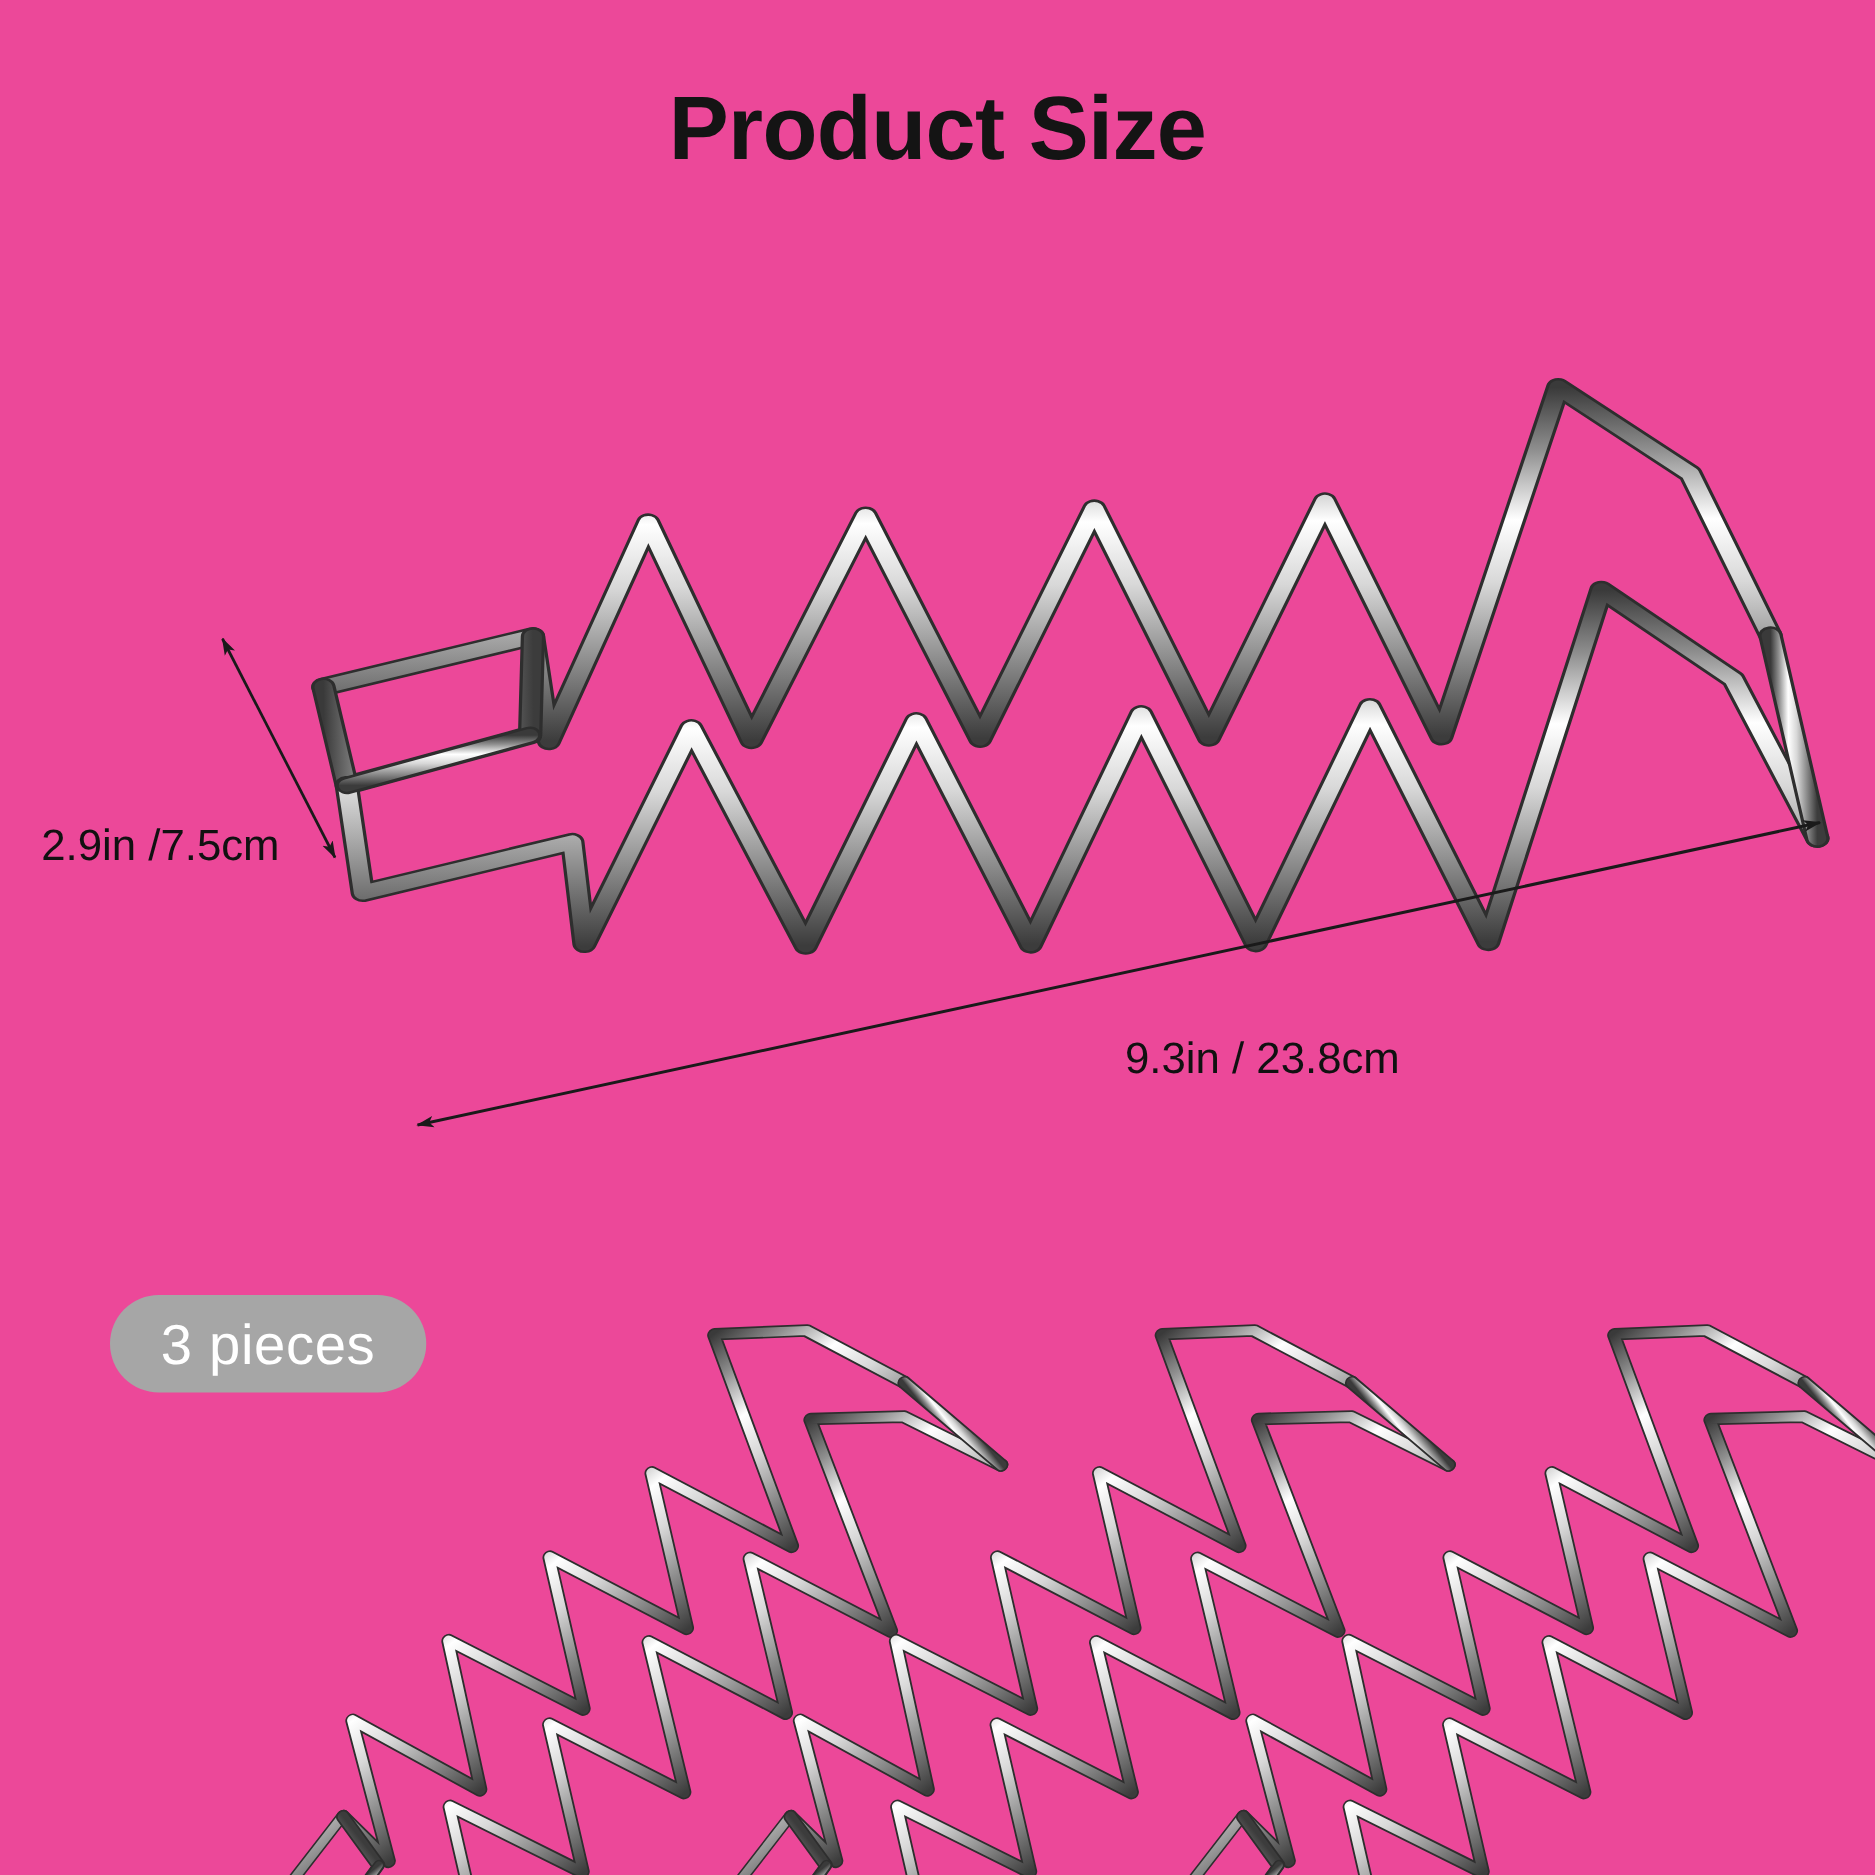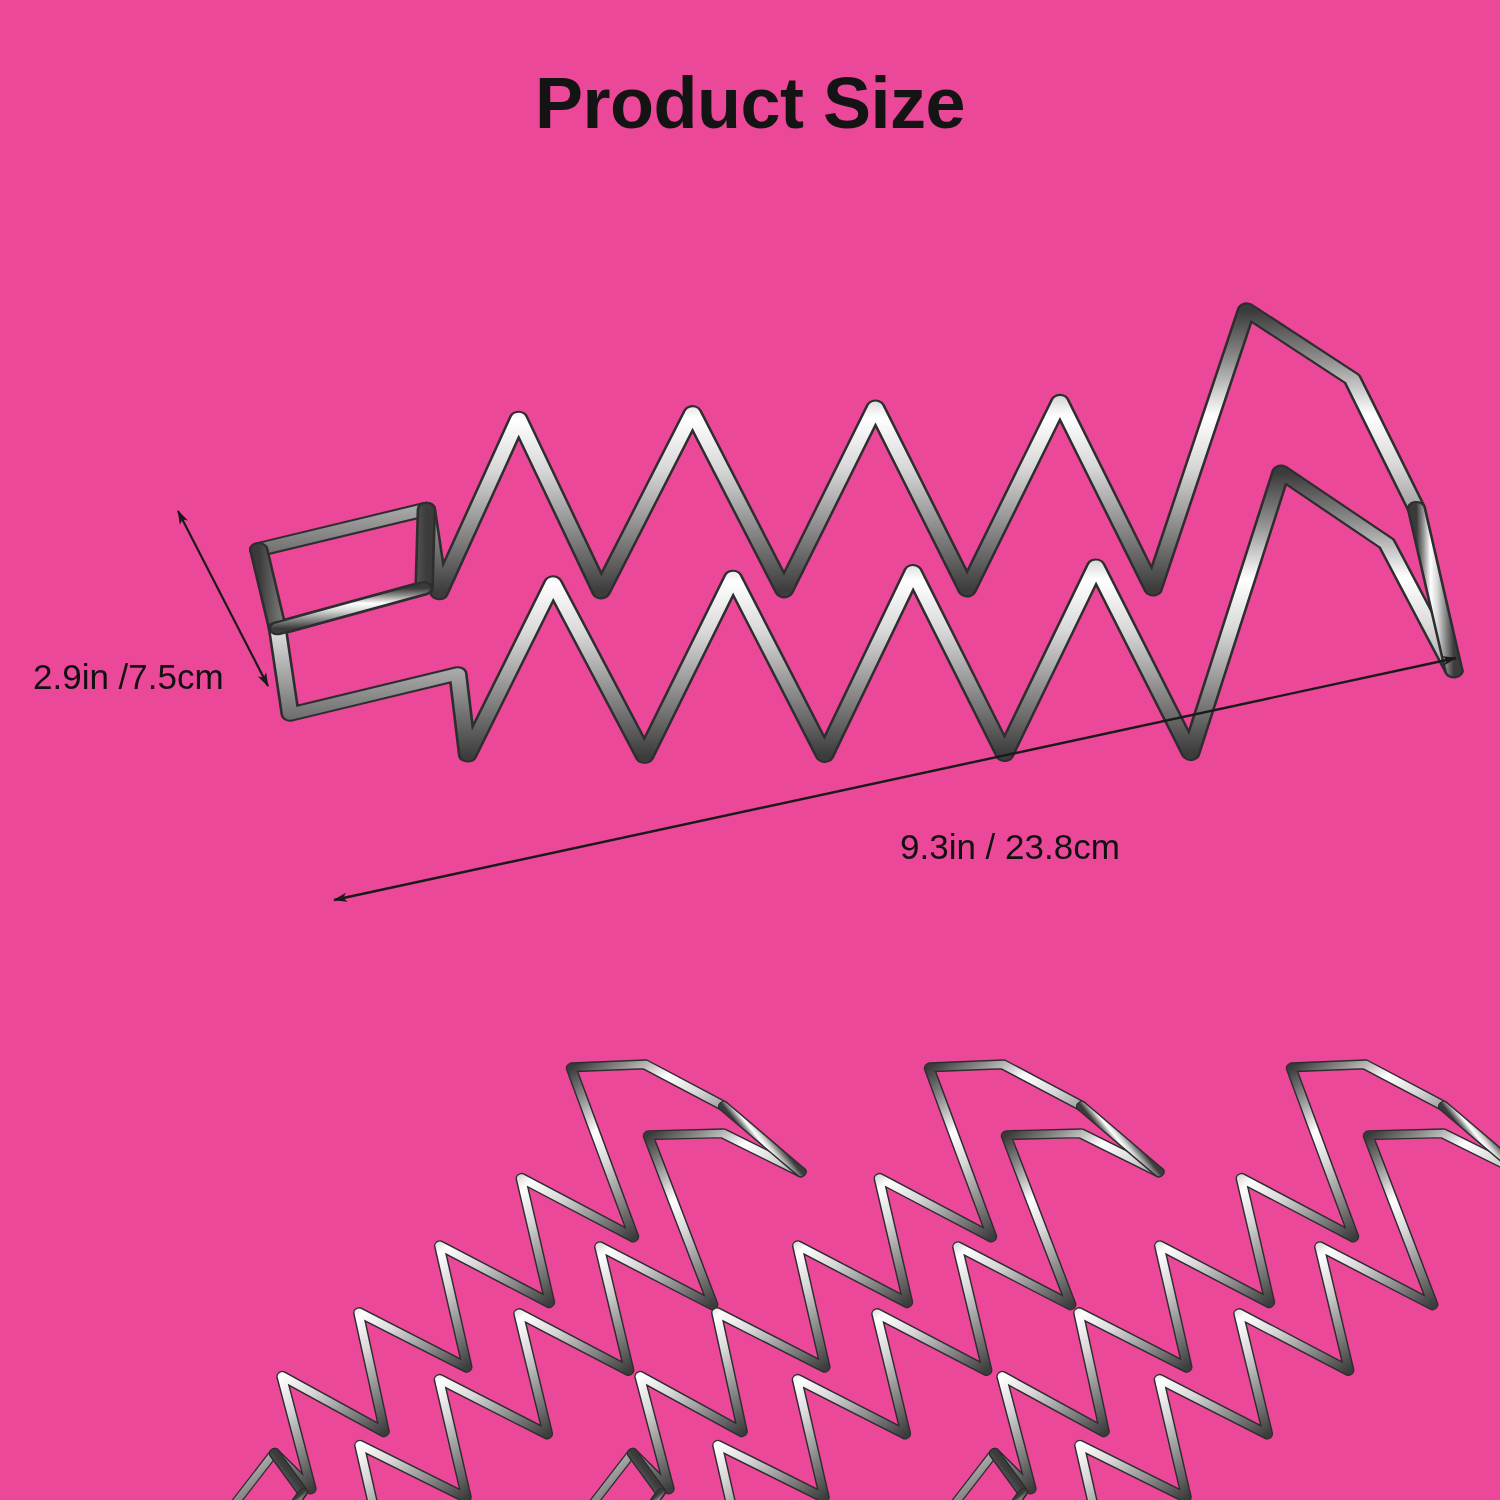--- a/index.html
+++ b/index.html
@@ -219,14 +219,17 @@
       <use href="#rack" xlink:href="#rack"></use>
     </g>
     <g transform="translate(428,1404) rotate(-38) scale(0.86,0.72)">
       <use href="#rack" xlink:href="#rack"></use>
     </g>
     <g transform="translate(790,1404) rotate(-38) scale(0.86,0.72)">
       <use href="#rack" xlink:href="#rack"></use>
     </g>
   </svg>
 
+  <div id="pieces-badge" style="background: rgb(166, 166, 166);">
+    <span id="pieces-badge-label" style="color: rgb(255, 255, 255);">3 pieces</span>
+  </div>
 
 </div>
 
 </body></html>

